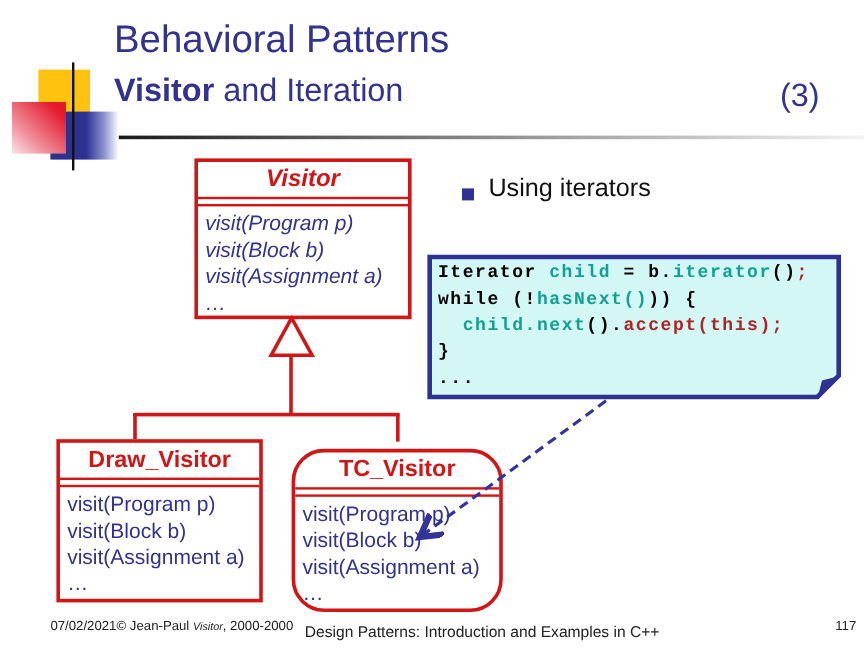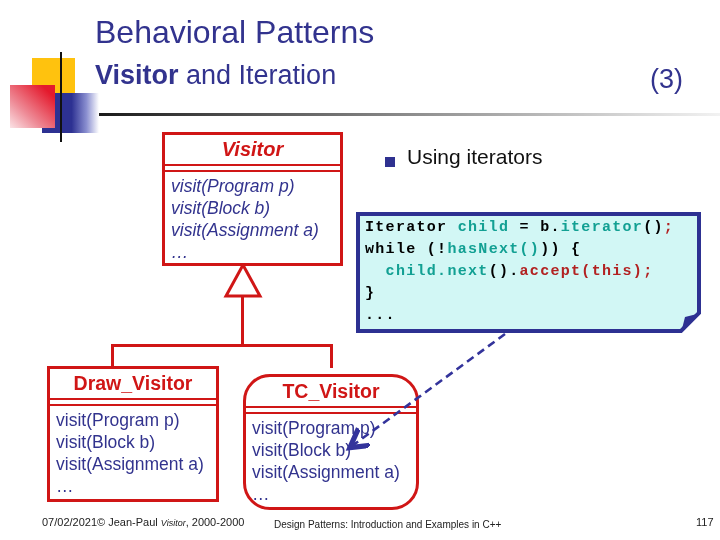--- a/index.html
+++ b/index.html
@@ -56,21 +56,21 @@
              font-size:15px;font-weight:bold;letter-spacing:1.3px;line-height:22px;color:#000;
              white-space:pre;}
   .tok-plain{color:#000;}
   .tok-ident{color:var(--teal);}
   .tok-accent{color:var(--darkred);}
 
   
   .footer{font-size:11px;color:#222;}
   #footer-left{left:42px;top:516px;}
   #footer-left .script-name{font-size:9px;font-style:italic;}
-  #footer-center{left:274px;top:519px;font-size:10px;}
+  #footer-center{left:254px;top:519px;font-size:13px;}
   #footer-page{left:696px;top:516px;}
 </style>
 </head>
 <body>
 
 <div id="slide">
 
   <div class="abs logo-yellow"></div>
   <div class="abs logo-blue"></div>
   <div class="abs logo-red"></div>

